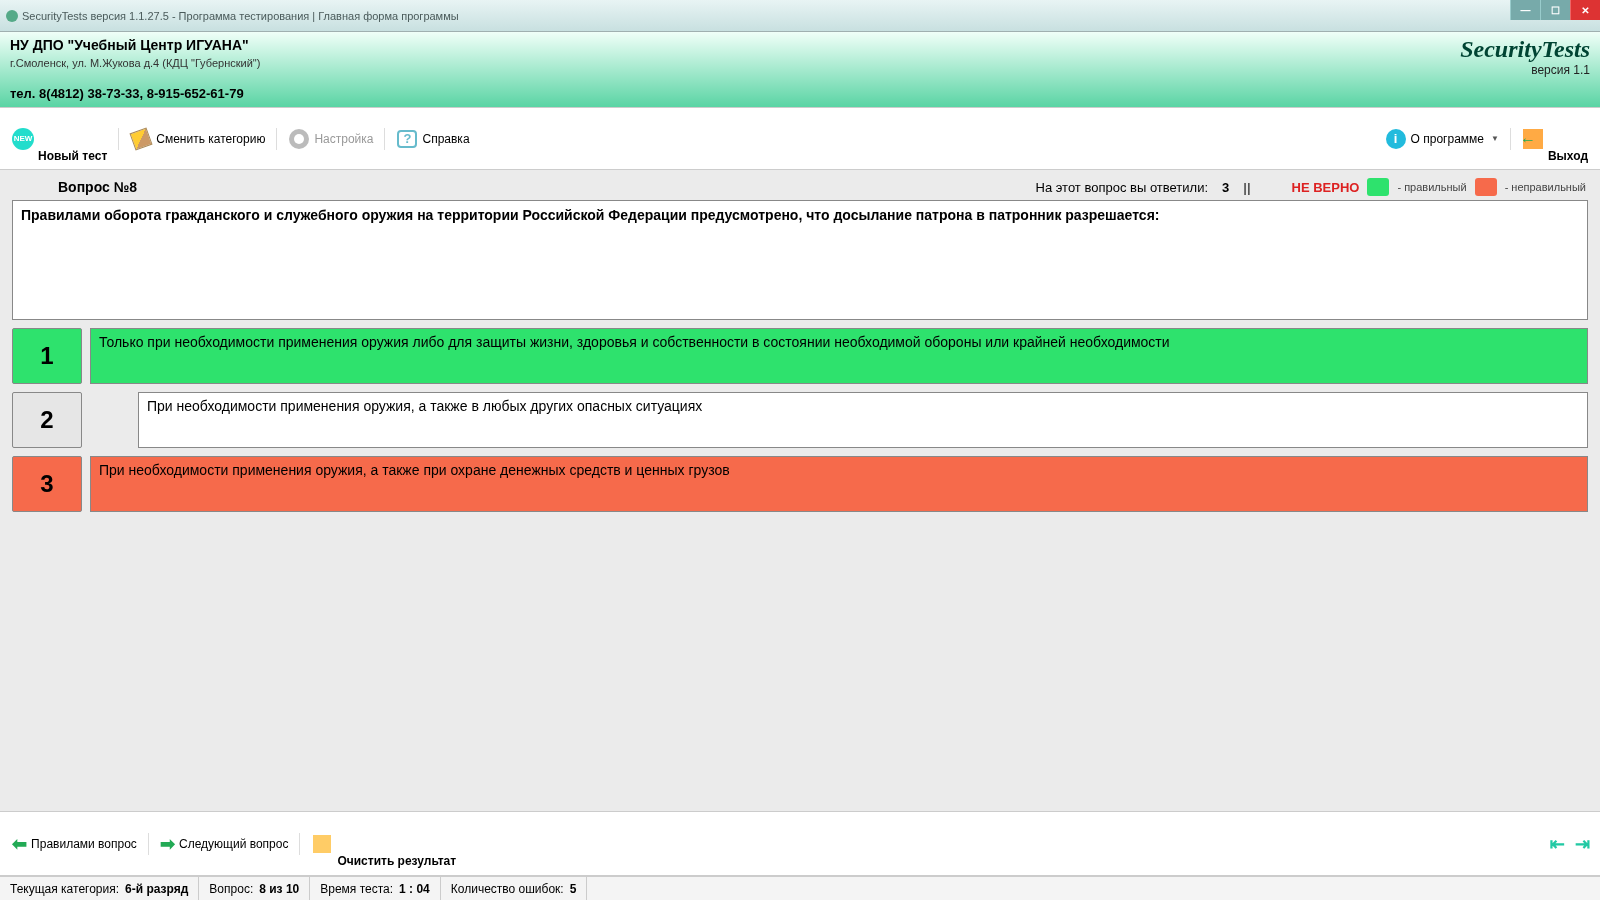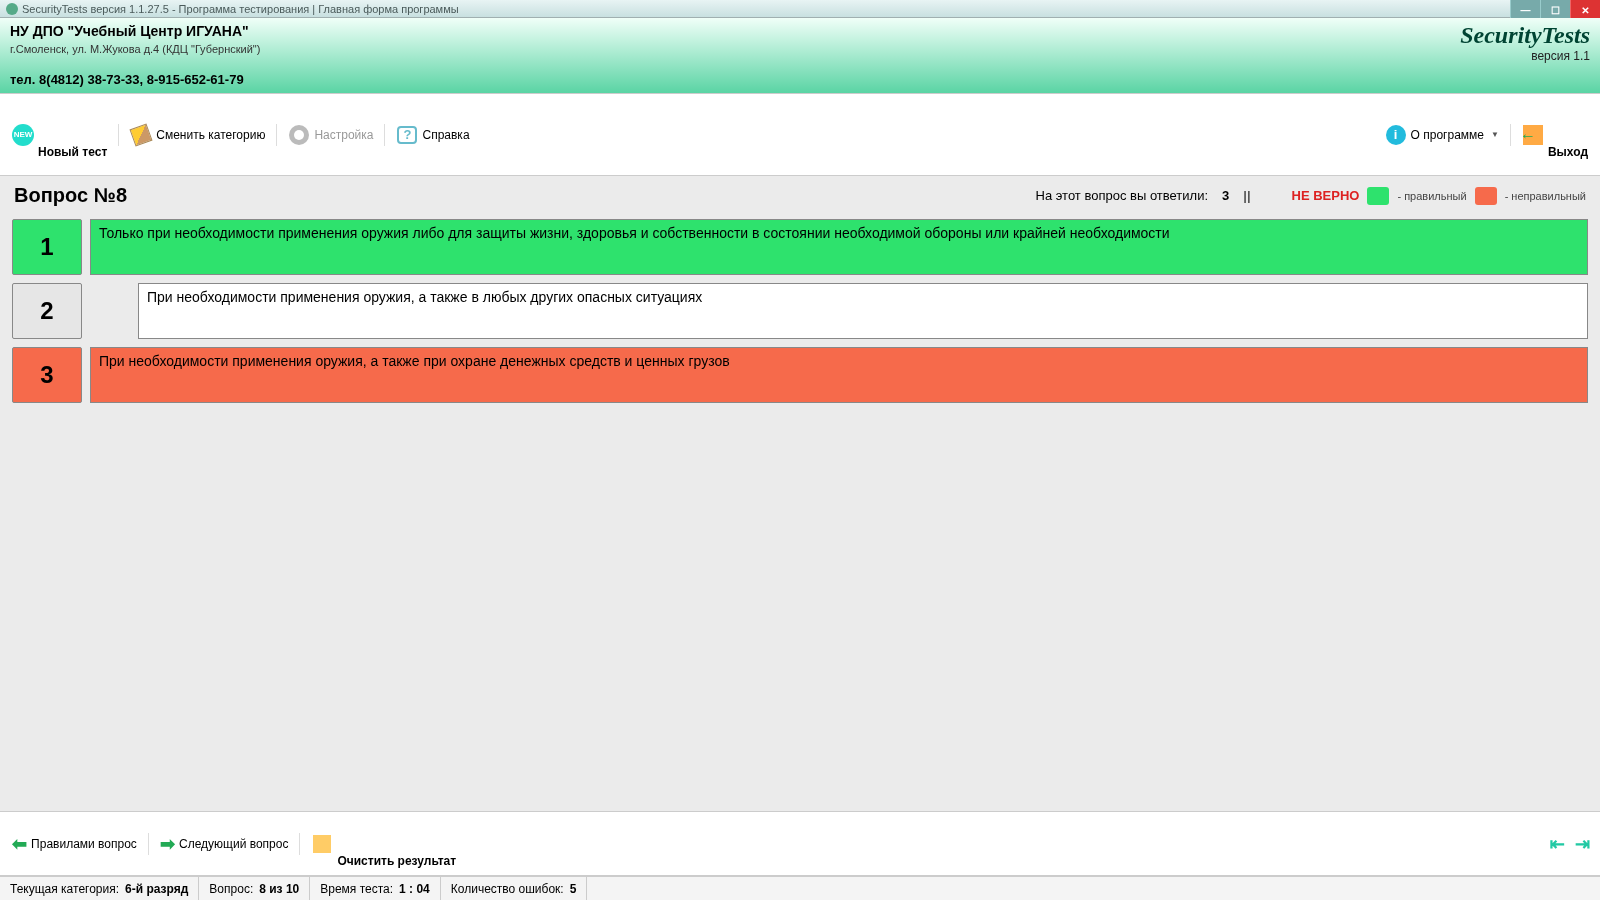--- a/index.html
+++ b/index.html
@@ -1,39 +1,39 @@
 <!DOCTYPE html>
 <html><head>
 <meta charset="utf-8">
 <style>
   * { box-sizing: border-box; margin: 0; padding: 0; }
   body { font-family: Arial, sans-serif; font-size: 12px; background: #ebebeb; width: 1600px; height: 900px; overflow: hidden; display: flex; flex-direction: column; }
   
   
-  .titlebar { height: 18px; background: linear-gradient(#e8f4f4, #c8e0e0); display: flex; align-items: center; justify-content: space-between; border-bottom: 1px solid #a0b0b0; padding-left: 6px; }
+  .titlebar { height: 32px; background: linear-gradient(#e8f4f4, #c8e0e0); display: flex; align-items: center; justify-content: space-between; border-bottom: 1px solid #a0b0b0; padding-left: 6px; }
   .titlebar-left { display: flex; align-items: center; gap: 4px; }
   .app-icon { width: 12px; height: 12px; border-radius: 50%; background: #5a8; display: inline-block; }
   .titlebar-text { font-size: 11px; color: #4a5a5a; }
   .win-controls { display: flex; height: 100%; }
   .win-btn { width: 30px; height: 20px; display: flex; align-items: center; justify-content: center; font-size: 10px; font-weight: bold; color: #fff; }
   .win-min, .win-max { background: #7aa; border-left: 1px solid #9cc; }
   .win-close { background: #d33; border-left: 1px solid #e66; }
   
   
   .header { background: linear-gradient(#f0fff8, #5ad4a4); padding: 4px 10px; display: flex; justify-content: space-between; align-items: flex-start; }
   .header-left { line-height: 1.4; }
   .org-name { font-weight: bold; font-size: 14px; color: #000; }
   .org-addr { font-size: 11px; color: #333; }
   .org-phone { font-weight: bold; font-size: 13px; color: #000; margin-top: 14px; }
   .header-right { text-align: right; }
   .brand { font-family: 'Comic Sans MS', cursive; font-style: italic; font-size: 24px; font-weight: bold; color: #043; }
   .brand-ver { font-size: 12px; color: #222; }
   
   
-  .toolbar { background: #fff; border-top: 1px solid #ccc; border-bottom: 1px solid #ccc; padding: 12px 6px; display: flex; align-items: center; justify-content: space-between; }
+  .toolbar { background: #fff; border-top: 1px solid #ccc; border-bottom: 1px solid #ccc; padding: 2px 6px; display: flex; align-items: center; justify-content: space-between; }
   .toolbar-left, .toolbar-right { display: flex; align-items: center; gap: 2px; }
   .tb-btn { display: flex; align-items: center; gap: 4px; padding: 4px 6px; border-radius: 3px; cursor: pointer; }
   .tb-label { font-size: 12px; }
   .tb-bold { font-weight: bold; margin-top: 35px; }
   .tb-disabled { color: #999; }
   .tb-sep { width: 1px; height: 22px; background: #ddd; margin: 0 3px; }
   .dd-arrow { font-size: 8px; color: #555; margin-left: 3px; }
   
   
   .ic { width: 22px; height: 22px; display: inline-flex; align-items: center; justify-content: center; }
@@ -41,21 +41,21 @@
   .ic-pencil { background: linear-gradient(135deg, #fc3 50%, #c96 50%); width:18px; height:18px; transform: rotate(-20deg); border:1px solid #a85; }
   .ic-gear { width:20px; height:20px; border-radius:50%; background:#bbb; position:relative; }
   .ic-gear::after { content:''; position:absolute; inset:5px; border-radius:50%; background:#fff; }
   .ic-help { width:20px; height:18px; border:2px solid #6bc; border-radius:4px; color:#6bc; font-weight:bold; font-size:13px; display:flex; align-items:center; justify-content:center; }
   .ic-info { width:20px; height:20px; border-radius:50%; background:#2bd; color:#fff; font-weight:bold; font-size:13px; display:flex; align-items:center; justify-content:center; }
   .ic-exit { width:20px; height:20px; background:#fa4; position:relative; }
   .ic-exit::after { content:'←'; position:absolute; left:-3px; top:0; color:#2a5; font-weight:bold; font-size:16px; }
   
   
   .q-header { display: flex; justify-content: space-between; align-items: center; padding: 8px 14px 4px; }
-  .q-num { font-weight: bold; font-size: 20px; }
+  .q-num { font-weight: bold; font-size: 14px; margin-left: 44px; }
   .q-stats { display: flex; align-items: center; gap: 8px; font-size: 13px; }
   .q-stats .cnt { font-weight: bold; padding: 0 6px; }
   .q-stats .sep { font-weight: bold; color:#555; }
   .q-result { font-weight: bold; color: #d22; padding-left: 33px; }
   .legend-box { width: 22px; height: 18px; border-radius: 3px; display: inline-block; vertical-align: middle; }
   .lg-green { background: #2ee26d; }
   .lg-red { background: #f66a4b; }
   .legend-txt { font-size: 11px; color: #444; }
   
   
@@ -164,20 +164,21 @@
     <span class="sep">||</span>
     <span class="q-result">НЕ ВЕРНО</span>
     <span class="legend-box lg-green"></span>
     <span class="legend-txt">- правильный</span>
     <span class="legend-box lg-red"></span>
     <span class="legend-txt">- неправильный</span>
   </div>
 </div>
 
 <div class="q-content">
+  <div class="q-text">Правилами оборота гражданского и служебного оружия на территории Российской Федерации предусмотрено, что досылание патрона в патронник разрешается:</div>
   <div class="answers">
     <div class="ans-row">
       <div class="ans-num bg-green">1</div>
       <div class="ans-text bg-green">Только при необходимости применения оружия либо для защиты жизни, здоровья и собственности в состоянии необходимой обороны или крайней необходимости</div>
     </div>
     <div class="ans-row">
       <div class="ans-num bg-gray">2</div>
       <div class="ans-text bg-white">При необходимости применения оружия, а также в любых других опасных ситуациях</div>
     </div>
     <div class="ans-row">

